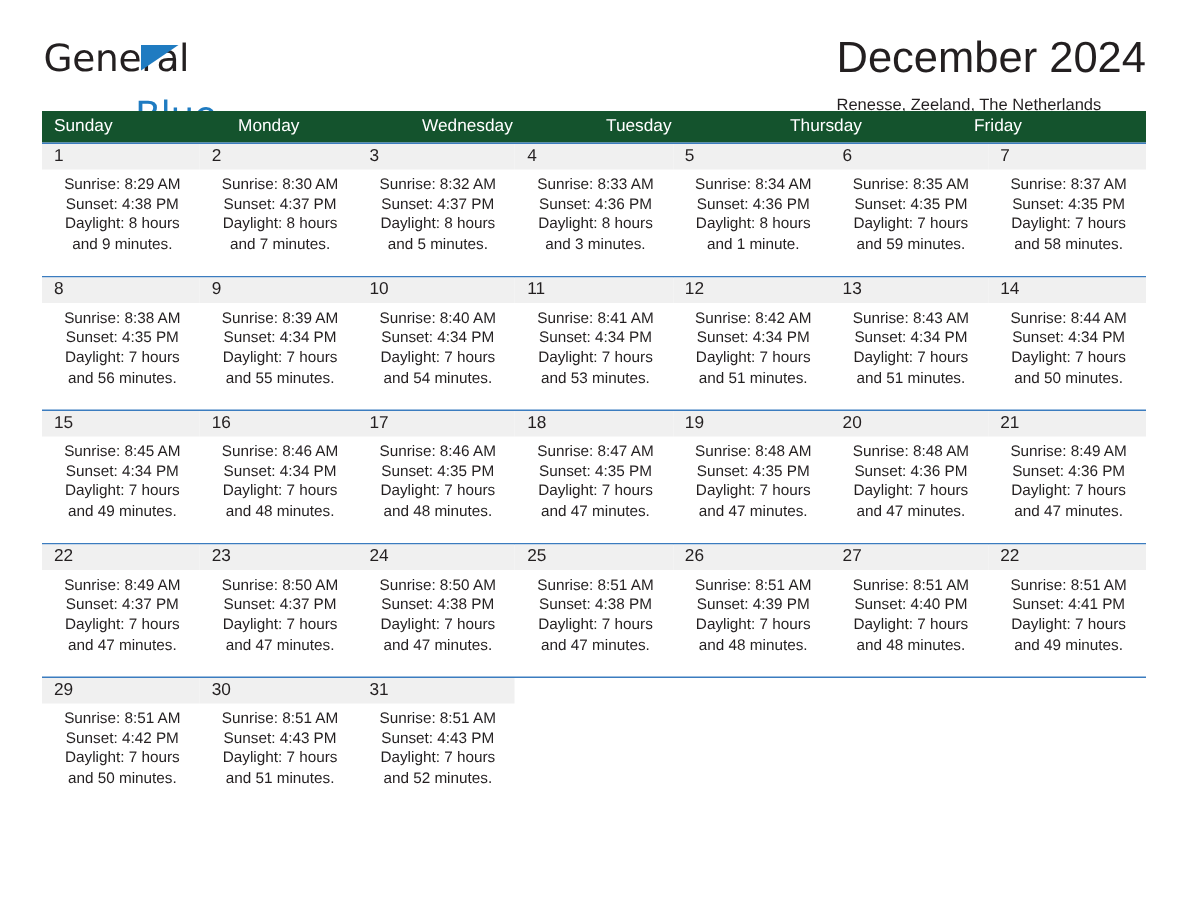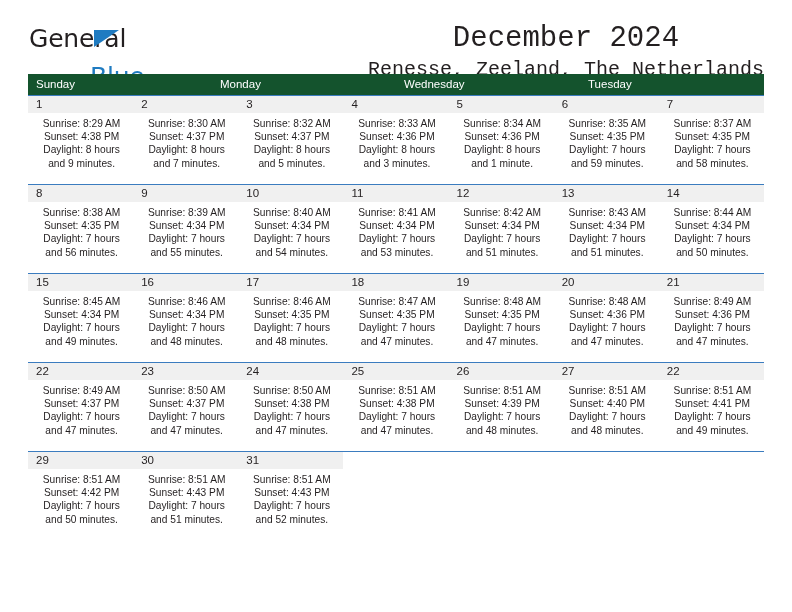--- a/index.html
+++ b/index.html
@@ -63,32 +63,31 @@
     letter-spacing: -0.2px;
     color: #1f7bc1;
     font-family: "DejaVu Sans", sans-serif;
     font-weight: 400;
   }
 
   .titles {
     position: absolute;
     right: 0;
     top: 22px;
-    text-align: center;
-    font-family: Liberation Mono, monospace;
+    text-align: left;
   }
   .cal-title {
     font-size: 29px;
     line-height: 34px;
     color: #231f20;
     font-weight: 400;
     white-space: nowrap;
   }
   .cal-subtitle {
-    font-size: 20px;
+    font-size: 11px;
     line-height: 20px;
     margin-top: 4px;
     color: #231f20;
     font-weight: 400;
     white-space: nowrap;
   }
 
   
   .calendar {
     position: relative;
@@ -169,20 +168,22 @@
 
   </div>
 
   <div class="calendar">
 
     <div class="dow-row">
       <div class="dow">Sunday</div>
       <div class="dow">Monday</div>
       <div class="dow">Wednesday</div>
       <div class="dow">Tuesday</div>
+      <div class="dow">Thursday</div>
+      <div class="dow">Friday</div>
     </div>
 
     <div class="week">
       <div class="cell">
           <div class="cell-inner">
         <div class="daynum">1</div>
         <div class="info">
           <div>Sunrise: 8:29 AM</div>
           <div>Sunset: 4:38 PM</div>
           <div>Daylight: 8 hours</div>

